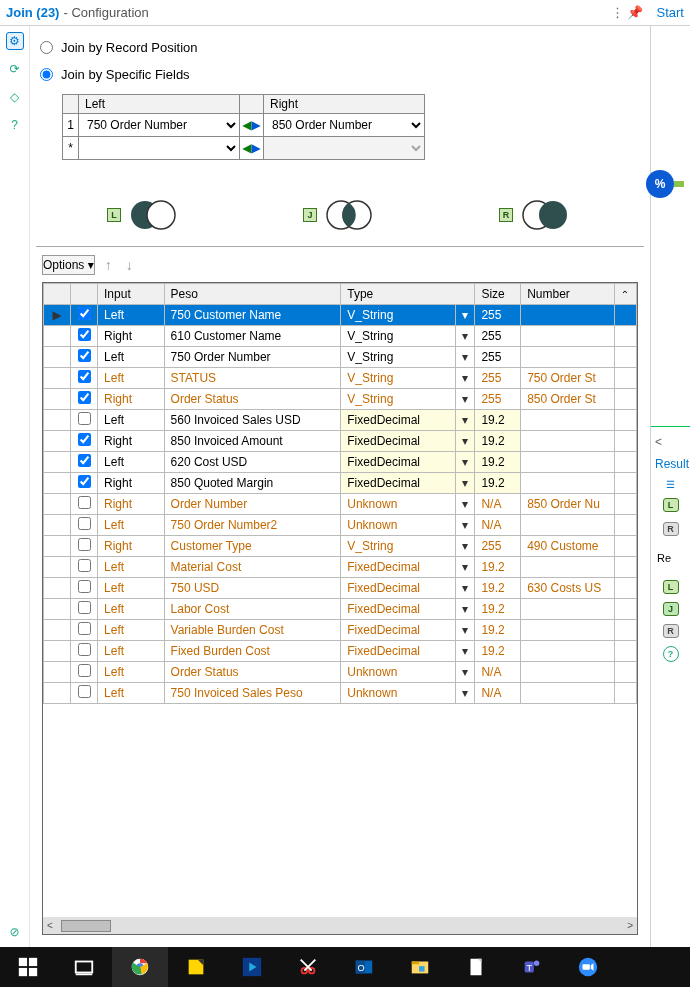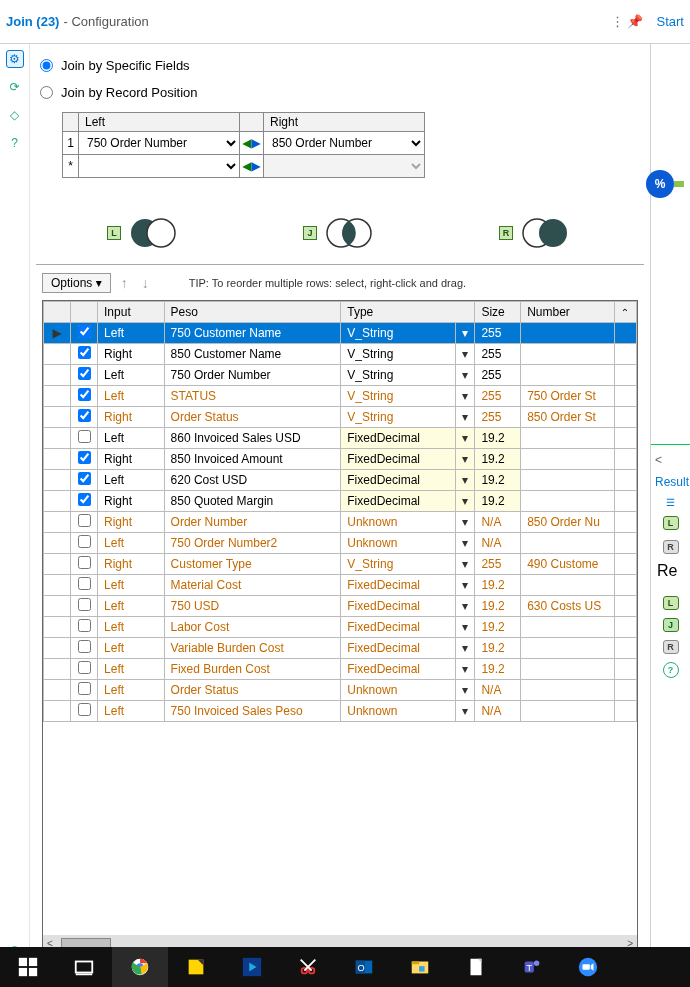--- a/index.html
+++ b/index.html
@@ -1,17 +1,17 @@
 <!DOCTYPE html>
 <html><head>
 <meta charset="utf-8">
 <style>
 * { box-sizing: border-box; margin: 0; padding: 0; }
 body { font-family: "Segoe UI", Tahoma, sans-serif; font-size: 12px; background: #fff; width: 690px; height: 987px; overflow: hidden; position: relative; }
-.topbar { display:flex; align-items:center; border-bottom:1px solid #d0d0d0; height:44px; padding:0 6px; color:#0078d4; font-size:13px; }
+.topbar { display:flex; align-items:center; border-bottom:1px solid #d0d0d0; height:26px; padding:0 6px; color:#0078d4; font-size:13px; }
 .topbar .title-tool { font-weight:600; }
 .topbar .title-sub { color:#555; margin-left:4px; font-weight:400; }
 .topbar .spacer { flex:1; }
 .topbar .icon-btn { width:18px; text-align:center; color:#666; cursor:pointer; }
 .topbar .start { color:#0078d4; margin-left:12px; cursor:pointer; }
 
 .main-layout { display:flex; height: calc(100% - 26px - 40px); }
 .left-gutter { width:30px; background:#fff; display:flex; flex-direction:column; align-items:center; padding-top:6px; gap:10px; border-right:1px solid #e5e5e5; }
 .left-gutter .g-icon { width:18px; height:18px; display:flex; align-items:center; justify-content:center; font-size:12px; cursor:pointer; }
 .gear-active { background:#e5f1fb; border:1px solid #0078d4; border-radius:3px; color:#0078d4; }
@@ -33,21 +33,21 @@
 .jm-arrows .ar { color:#0057d8; }
 
 .venn-row { display:flex; justify-content:space-around; margin:28px 10px 10px; }
 .venn { display:flex; align-items:center; gap:4px; }
 .venn svg { width:56px; height:34px; }
 .venn-lbl { width:14px; height:14px; background:#cde7b5; border:1px solid #3a7a1e; color:#1e5a0b; font-size:9px; font-weight:700; display:flex; align-items:center; justify-content:center; }
 
 .divider { height:2px; border-top:1px solid #aaa; border-bottom:1px solid #fff; margin:4px 0; }
 
 .options-bar { display:flex; align-items:center; gap:6px; height:26px; padding:0 6px; }
-.options-btn { border:1px solid #999; background:#f5f5f5; padding:2px 8px; font-size:12px; cursor:pointer; }
+.options-btn { border:1px solid #999; background:#f5f5f5; padding:2px 0; font-size:12px; cursor:pointer; }
 .arrow-btn { font-size:14px; color:#999; cursor:default; padding:0 4px; }
 .tip { margin-left:30px; font-size:11px; color:#333; }
 
 .grid-wrap { flex:1; border:1px solid #666; margin:4px 6px; position:relative; display:flex; flex-direction:column; overflow:hidden; }
 .grid-scroll { flex:1; overflow-y:auto; overflow-x:hidden; }
 .grid { width:100%; border-collapse:collapse; }
 .grid th, .grid td { border:1px solid #bbb; font-size:12px; padding:3px 6px; text-align:left; white-space:nowrap; overflow:hidden; text-overflow:ellipsis; }
 .grid th { background:#f0f0f0; font-weight:400; position:sticky; top:0; }
 .grid .col-g { width:26px; padding:0; }
 .grid .col-chk { width:26px; text-align:center; padding:0; }
@@ -102,26 +102,26 @@
     <div class="g-icon gear-active">⚙</div>
     <div class="g-icon" style="color:#2a8;">⟳</div>
     <div class="g-icon" style="color:#2a8;">◇</div>
     <div class="g-icon" style="color:#2a8;">?</div>
     <div style="flex:1"></div>
     <div class="g-icon" style="color:#2a8;margin-bottom:6px;">⊘</div>
   </div>
 
   <div class="config-panel">
     <label class="radio-row">
+      <input type="radio" name="jm" style="">
+        <span>Join by Record Position</span>
+    </label>
+    <label class="radio-row">
       <input type="radio" name="jm" checked="" style="">
         <span>Join by Specific Fields</span>
-    </label>
-    <label class="radio-row">
-      <input type="radio" name="jm" style="">
-        <span>Join by Record Position</span>
     </label>
 
     <div class="join-map">
       <table class="jm-table">
         <tbody>
             <tr>
           <th class="jm-idx"></th>
           <th>Left</th>
           <th></th>
           <th>Right</th>
@@ -167,21 +167,20 @@
           </svg>
       </div>
     </div>
 
     <div class="divider"></div>
 
     <div class="options-bar">
       <button class="options-btn"><span>Options</span> ▾</button>
       <span class="arrow-btn">↑</span>
       <span class="arrow-btn">↓</span>
-      <span class="tip">TIP: To reorder multiple rows: select, right-click and drag.</span>
     </div>
 
     <div class="grid-wrap">
       <div class="grid-scroll">
         <table class="grid">
           <thead>
             <tr>
               <th class="col-g"></th>
               <th class="col-chk"></th>
               <th class="col-in">Input</th>
@@ -203,21 +202,21 @@
                 <td class="col-ty">V_String</td>
                 <td class="col-ddl">▾</td>
                 <td class="col-sz">255</td>
                 <td class="col-rn"></td>
                 <td></td>
               </tr>
               <tr>
                 <td class="col-g"></td>
                 <td class="col-chk"><input type="checkbox" class="chk" checked="" style=""></td>
                 <td class="col-in">Right</td>
-                <td class="col-fld">850 Customer Name</td>
+                <td class="col-fld">610 Customer Name</td>
                 <td class="col-ty">V_String</td>
                 <td class="col-ddl">▾</td>
                 <td class="col-sz">255</td>
                 <td class="col-rn"></td>
                 <td></td>
               </tr>
               <tr>
                 <td class="col-g"></td>
                 <td class="col-chk"><input type="checkbox" class="chk" checked="" style=""></td>
                 <td class="col-in">Left</td>
@@ -247,21 +246,21 @@
                 <td class="col-ty orange">V_String</td>
                 <td class="col-ddl">▾</td>
                 <td class="col-sz orange">255</td>
                 <td class="col-rn orange">850 Order St</td>
                 <td></td>
               </tr>
               <tr>
                 <td class="col-g"></td>
                 <td class="col-chk"><input type="checkbox" class="chk" style=""></td>
                 <td class="col-in">Left</td>
-                <td class="col-fld">860 Invoiced Sales USD</td>
+                <td class="col-fld">560 Invoiced Sales USD</td>
                 <td class="col-ty hl">FixedDecimal</td>
                 <td class="col-ddl hl">▾</td>
                 <td class="col-sz hl">19.2</td>
                 <td class="col-rn"></td>
                 <td></td>
               </tr>
               <tr>
                 <td class="col-g"></td>
                 <td class="col-chk"><input type="checkbox" class="chk" checked="" style=""></td>
                 <td class="col-in">Right</td>
@@ -416,21 +415,21 @@
   </div>
 
   <div class="right-strip">
     <div class="pct-node">%</div>
     <div class="branch-divider"></div>
     <div style="font-size:12px;color:#666;align-self:flex-start;margin-left:4px;">&lt;</div>
     <div style="color:#0078d4;font-size:12px;align-self:flex-start;margin-left:4px;">Result</div>
     <div style="color:#0078d4;">☰</div>
     <div class="pill pill-L">L</div>
     <div class="pill pill-R" style="margin-top:2px;">R</div>
-    <div style="font-size:16px;margin-left:6px;align-self:flex-start;">Re</div>
+    <div style="font-size:11px;margin-left:6px;align-self:flex-start;margin-top:8px;">Re</div>
     <div class="pill pill-L" style="margin-top:8px;">L</div>
     <div class="pill pill-J">J</div>
     <div class="pill pill-R">R</div>
     <div class="circ circ-q">?</div>
   </div>
 </div>
 
 <div class="taskbar">
   <div class="tb-item">
       <svg viewBox="0 0 24 24" fill="#fff">

